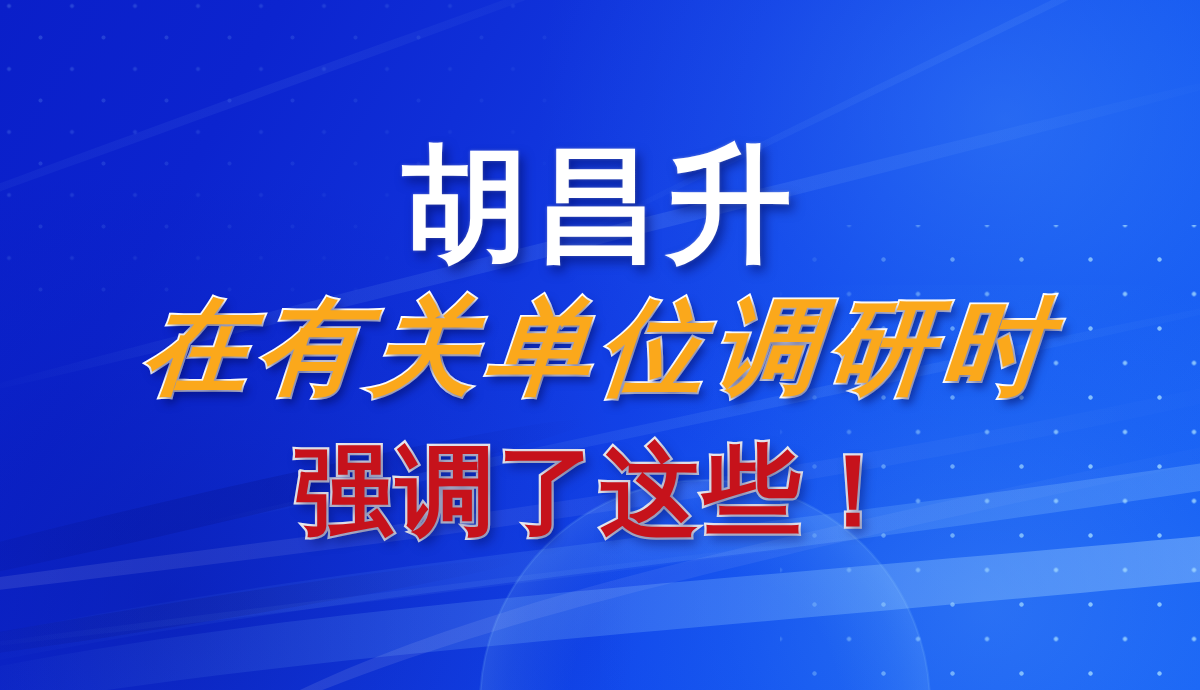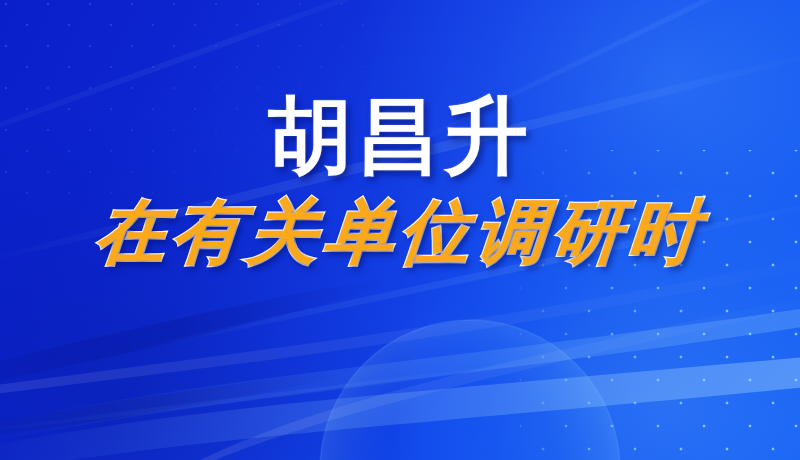--- a/index.html
+++ b/index.html
@@ -219,15 +219,16 @@
   <div class="streak s1"></div>
   <div class="streak s2"></div>
   <div class="streak s5"></div>
 
   <div class="dots topleft"></div>
   <div class="dots right"></div>
 
   <div class="content">
     <div class="line-name">胡昌升</div>
     <div class="line-sub">在有关单位调研时</div>
+    <div class="line-emph">强调了这些！</div>
   </div>
 
 </div>
 
 </body></html>

